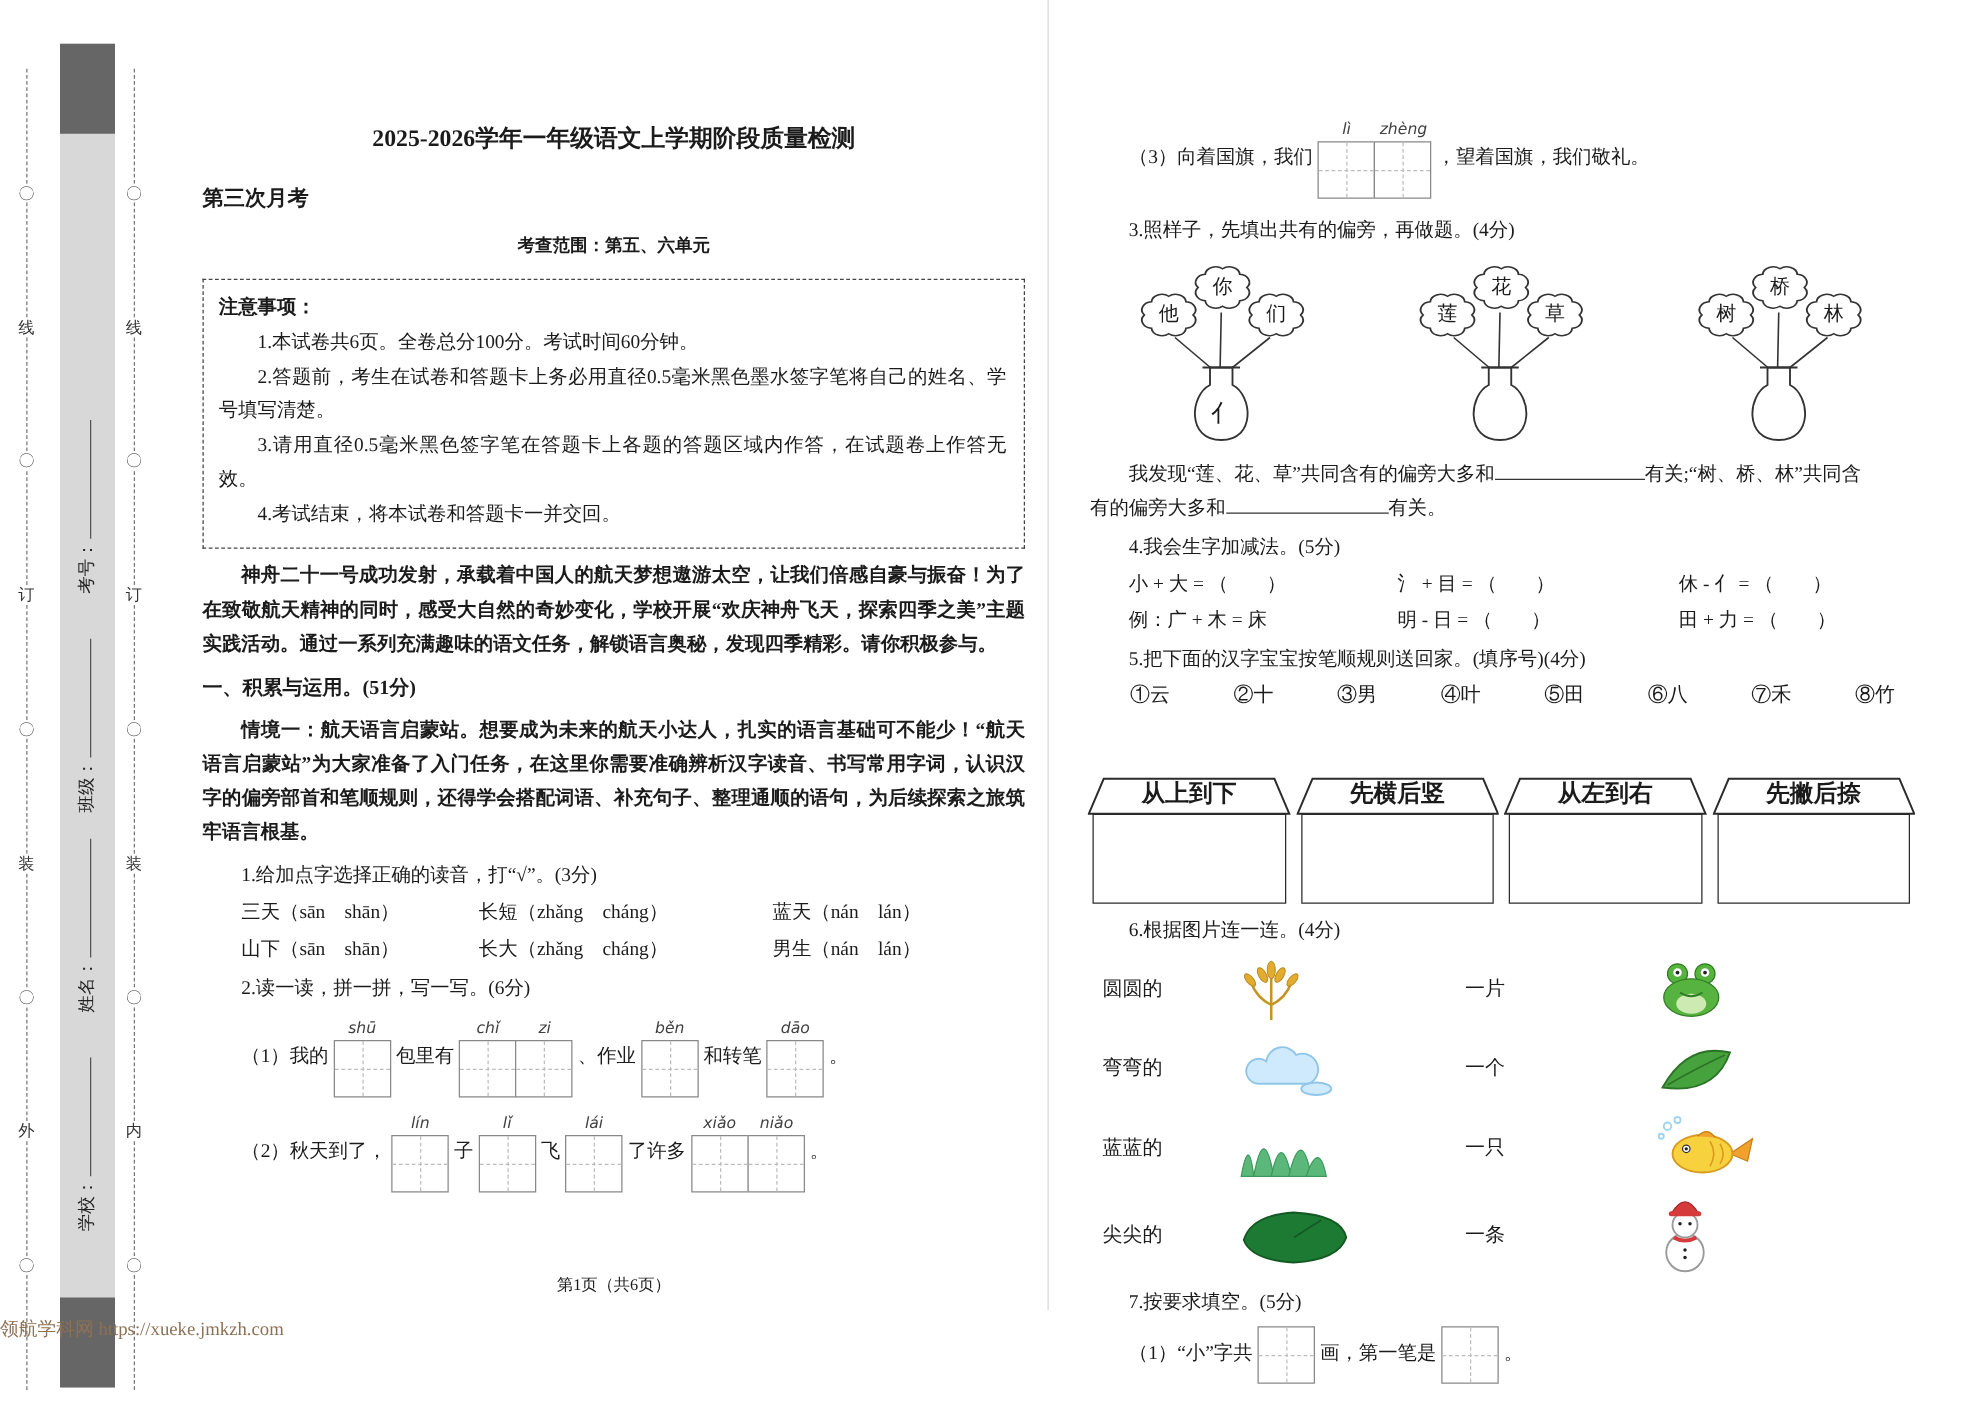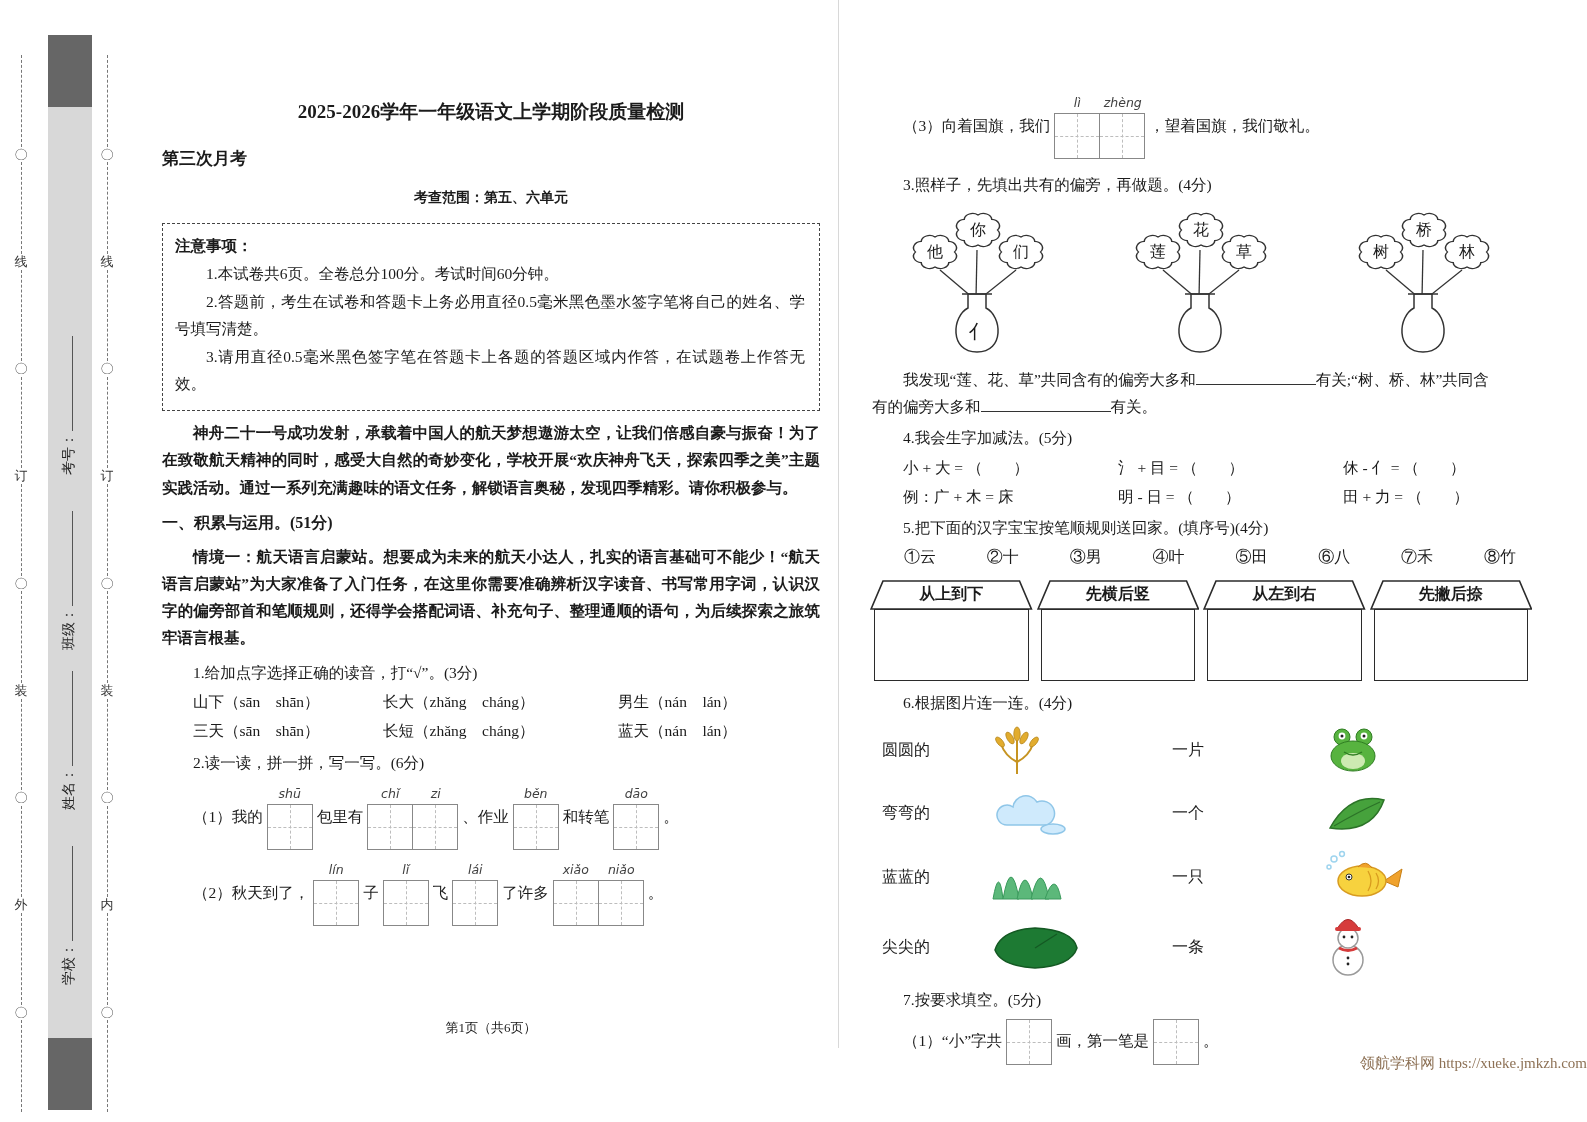--- a/index.html
+++ b/index.html
@@ -70,31 +70,31 @@
   .vf1 { left:16px; top:37px; } .vf2 { left:59px; top:15px; } .vf3 { left:102px; top:37px; }
   .vradical { position:absolute; left:61px; top:111px; width:30px; text-align:center; font-size:19px; }
 
   
   .q5-chars { display:flex; justify-content:space-between; margin:2px 14px 8px 2em; font-size:16px;gap:27px; }
   .homes { display:flex; gap:12px; padding:0 2px; margin-bottom:8px; }
   .home { flex:1; position:relative; }
   .banner { position:relative; height:32px; margin:0 -4px; z-index:2; }
   .banner svg { position:absolute; inset:0; width:100%; height:100%; }
   .banner-label { position:relative; display:block; text-align:center; line-height:30px;
-    font-weight:bold; font-size:16px; }
+    font-weight:bold; font-size:19px;margin-top:42px; }
   .home-box { height:72px; border:1.6px solid #2b2b2b; background:#fff; margin-top:-2px; }
 
   
   .match-grid { display:grid; grid-template-columns:105px 185px 150px auto;
     row-gap:12px; align-items:center; margin:6px 0 8px 10px; }
   .match-word { font-size:16px; }
   .img-cell { display:flex; align-items:center; }
 
   .pg-footer { position:absolute; bottom:0; left:0; right:0; text-align:center; font-size:13px; }
-  .site-footer { position:absolute; left:0; right:0; top:1054px; text-align:right;
+  .site-footer { position:absolute; left:0; right:0; top:1054px; text-align:left;
     font-size:15px; color:#8d7155; }
 </style>
 </head>
 <body>
 
 <div class="sheet">
 
   <svg width="0" height="0" style="position:absolute">
     <defs>
       <path id="cloudShape" transform="scale(1.5,1.15)" fill="#ffffff" stroke="#333" stroke-width="1" d="M13,0 A5.6,5.6 0 0 1 9.2,9.2 A5.6,5.6 0 0 1 0,13 A5.6,5.6 0 0 1 -9.2,9.2 A5.6,5.6 0 0 1 -13,0 A5.6,5.6 0 0 1 -9.2,-9.2 A5.6,5.6 0 0 1 0,-13 A5.6,5.6 0 0 1 9.2,-9.2 A5.6,5.6 0 0 1 13,0 Z"></path>
@@ -160,36 +160,37 @@
   <section class="page page1">
     <h1 class="title">2025-2026学年一年级语文上学期阶段质量检测</h1>
     <h2 class="subtitle">第三次月考</h2>
     <div class="scope">考查范围：第五、六单元</div>
 
     <div class="notice">
       <div class="notice-head">注意事项：</div>
       <p>1.本试卷共6页。全卷总分100分。考试时间60分钟。</p>
       <p>2.答题前，考生在试卷和答题卡上务必用直径0.5毫米黑色墨水签字笔将自己的姓名、学号填写清楚。</p>
       <p>3.请用直径0.5毫米黑色签字笔在答题卡上各题的答题区域内作答，在试题卷上作答无效。</p>
+      <p>4.考试结束，将本试卷和答题卡一并交回。</p>
     </div>
 
     <p class="intro">神舟二十一号成功发射，承载着中国人的航天梦想遨游太空，让我们倍感自豪与振奋！为了在致敬航天精神的同时，感受大自然的奇妙变化，学校开展“欢庆神舟飞天，探索四季之美”主题实践活动。通过一系列充满趣味的语文任务，解锁语言奥秘，发现四季精彩。请你积极参与。</p>
     <div class="sec-head">一、积累与运用。(51分)</div>
     <p class="scenario">情境一：航天语言启蒙站。想要成为未来的航天小达人，扎实的语言基础可不能少！“航天语言启蒙站”为大家准备了入门任务，在这里你需要准确辨析汉字读音、书写常用字词，认识汉字的偏旁部首和笔顺规则，还得学会搭配词语、补充句子、整理通顺的语句，为后续探索之旅筑牢语言根基。</p>
 
     <p class="q-stem">1.给加点字选择正确的读音，打“√”。(3分)</p>
+    <div class="q1-row">
+      <span>三天（sān　shān）</span>
+      <span>长短（zhǎng　cháng）</span>
+      <span>蓝天（nán　lán）</span>
+    </div>
     <div class="q1-row">
       <span>山下（sān　shān）</span>
       <span>长大（zhǎng　cháng）</span>
       <span>男生（nán　lán）</span>
-    </div>
-    <div class="q1-row">
-      <span>三天（sān　shān）</span>
-      <span>长短（zhǎng　cháng）</span>
-      <span>蓝天（nán　lán）</span>
     </div>
 
     <p class="q-stem">2.读一读，拼一拼，写一写。(6分)</p>
     <div class="q2-line">
       <span>（1）我的</span><span class="tgroup">
           <span class="tbox">
             <i class="py">shū</i>
             <b class="tian"></b>
           </span>
         </span><span>包里有</span><span class="tgroup">

